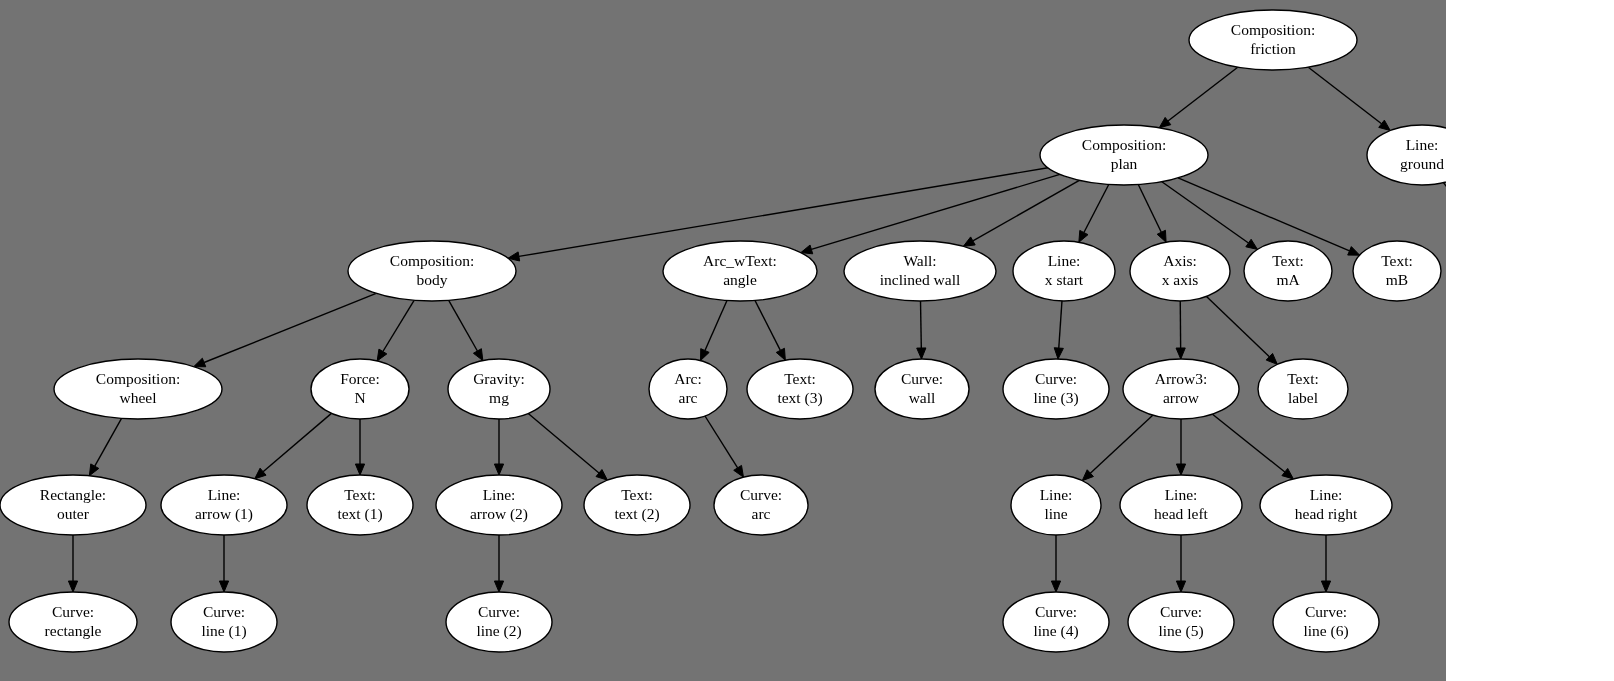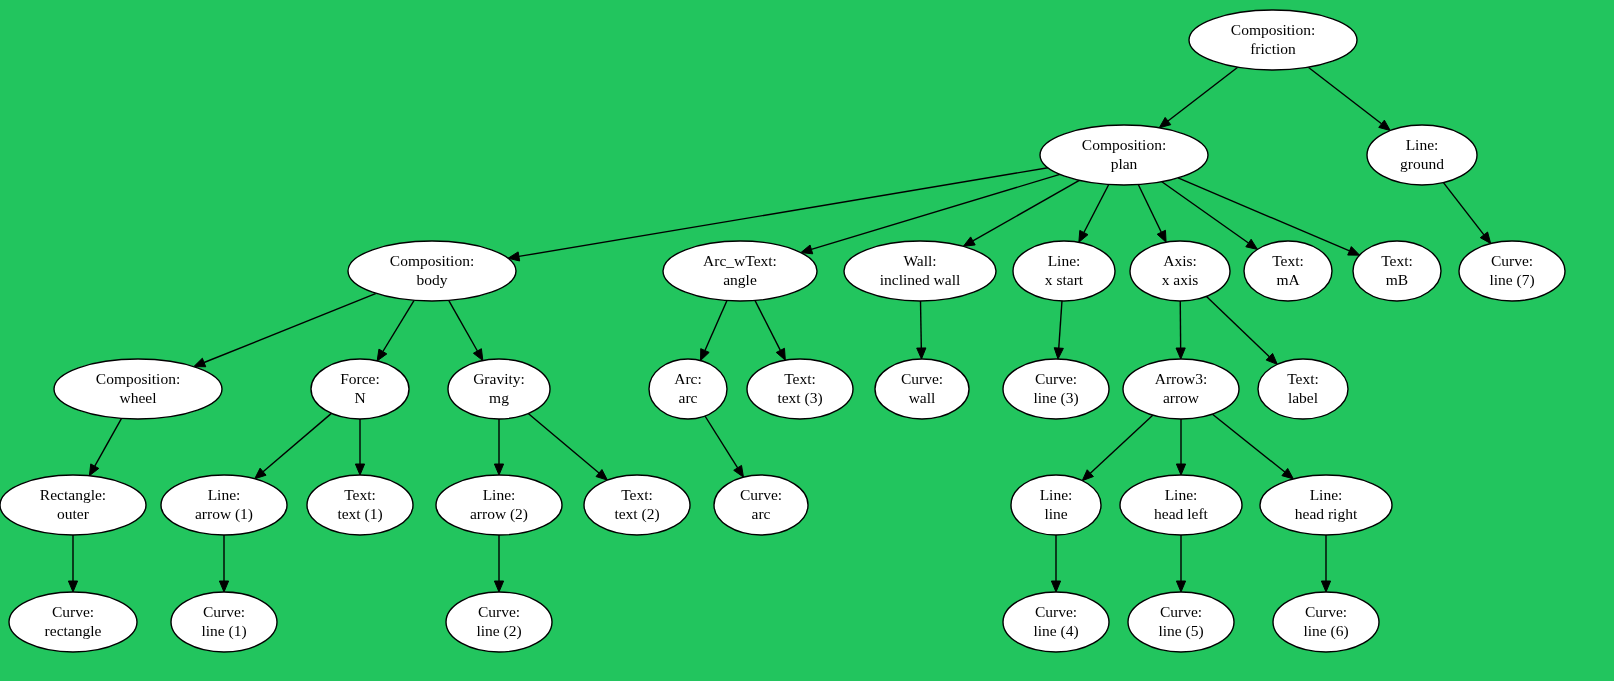--- a/index.html
+++ b/index.html
@@ -2,23 +2,23 @@
 <html><head>
 <meta charset="utf-8">
 <style>
   html, body {
     margin: 0;
     padding: 0;
     background: #ffffff;
   }
   #canvas-wrap {
     position: relative;
-    width: 1614px;
+    width: 1446px;
     height: 681px;
-    background: #22c55e;
+    background: #737373;
     overflow: hidden;
     font-family: "Liberation Serif", "DejaVu Serif", serif;
   }
   svg#graph {
     position: absolute;
     left: 0;
     top: 0;
     width: 1614px;
     height: 681px;
   }

